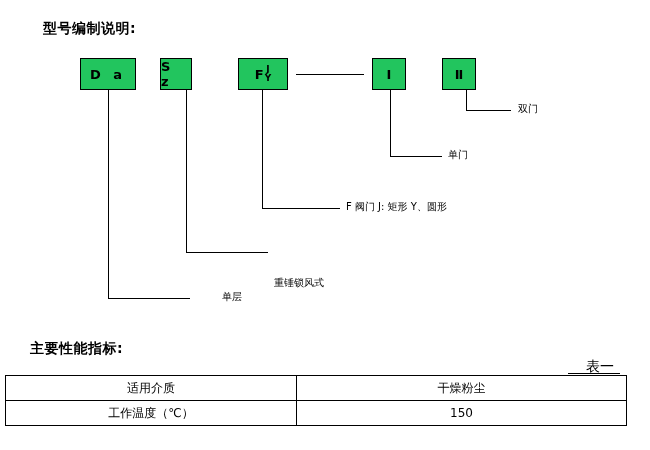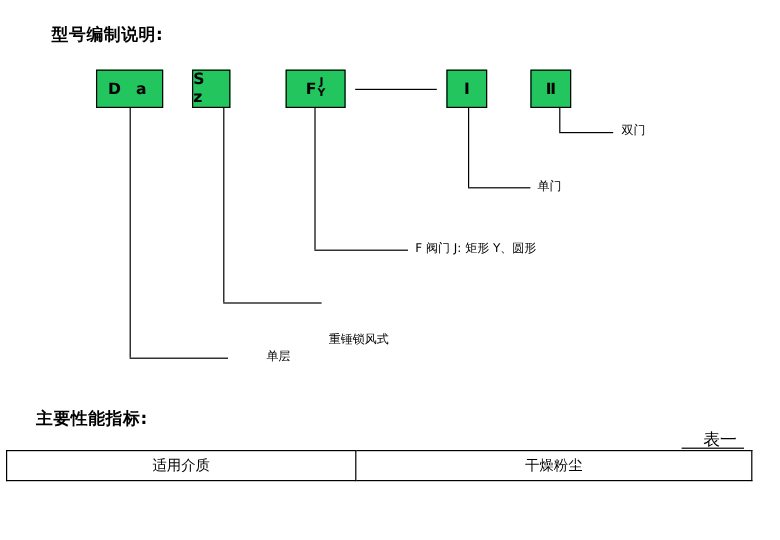--- a/index.html
+++ b/index.html
@@ -141,14 +141,18 @@
 
 <div class="abs table-caption" style="left:570px; top:358px;">表一</div>
 <div class="abs dash-line" style="left:568px; top:373px; width:52px;"></div>
 
 <table class="perf" style="left:5px; top:375px;">
   <tbody>
     <tr>
       <td class="col1">适用介质</td>
       <td class="col2">干燥粉尘</td>
     </tr>
+    <tr>
+      <td class="col1">工作温度（℃）</td>
+      <td class="col2">150</td>
+    </tr>
   </tbody>
 </table>
 
 </body></html>

